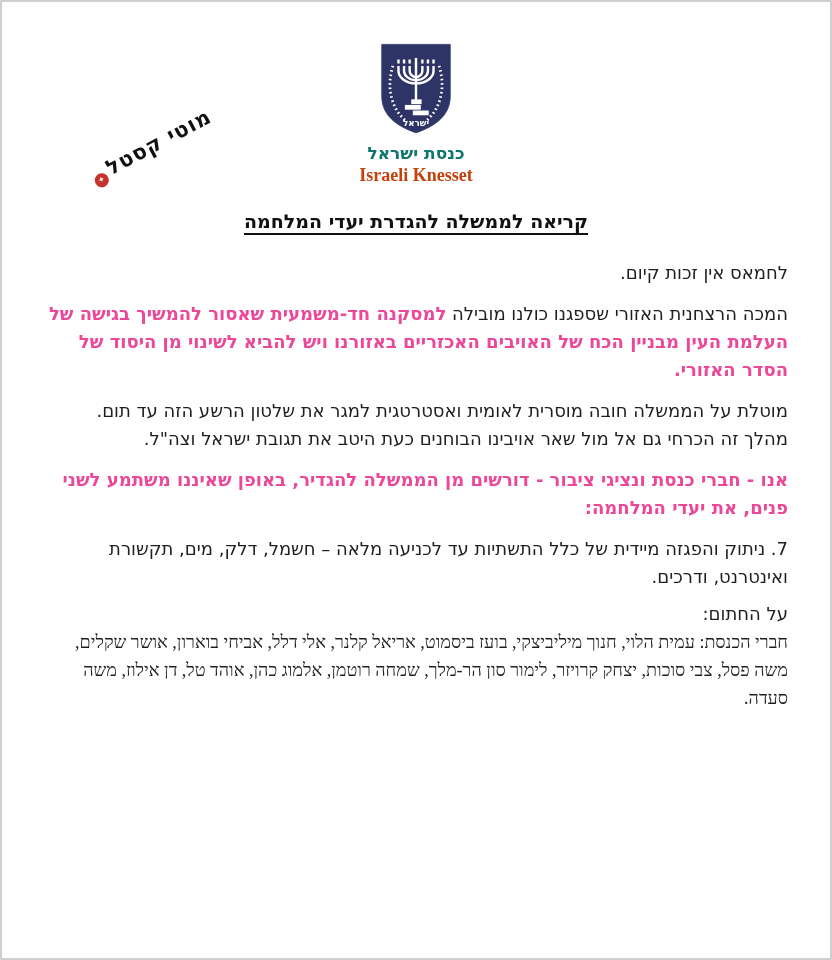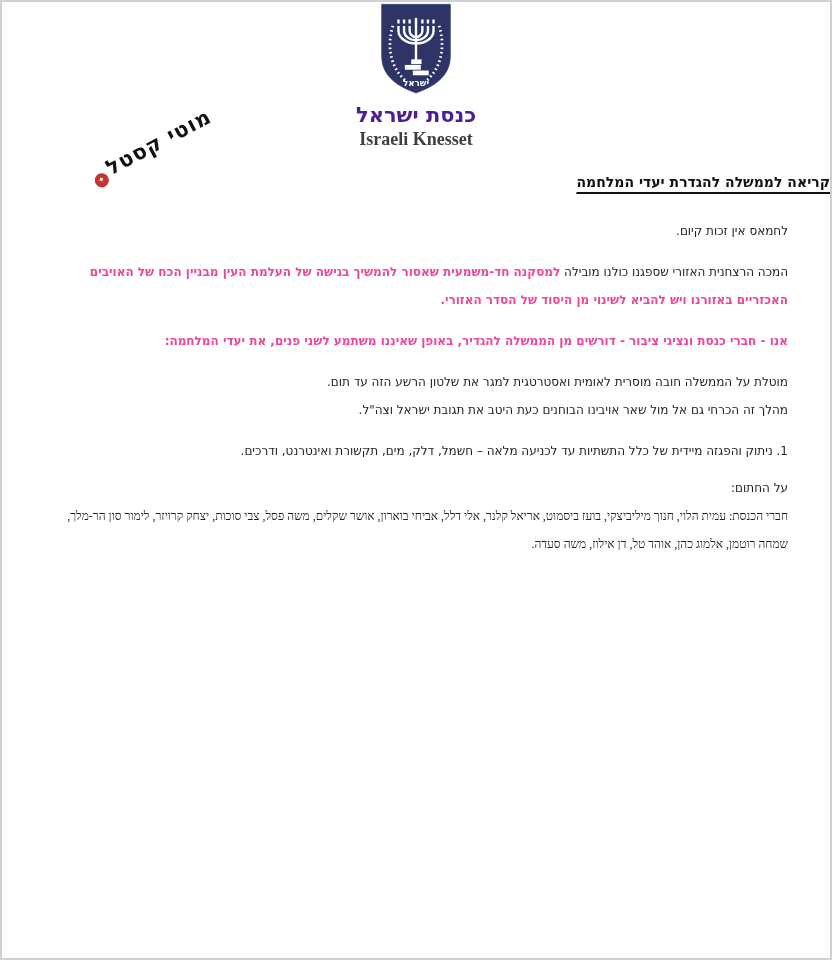--- a/index.html
+++ b/index.html
@@ -36,40 +36,40 @@
     margin-right:3px;
     border-radius:50%;
     background:#c5332e;
     color:#fff;
     font-size:8px;line-height:14px;
     text-align:center;
     vertical-align:-2px;
     letter-spacing:0;
   }
   
-  .letterhead{ text-align:center; line-height:1; }
+  .letterhead{ text-align:center; padding-top:40px; line-height:1; }
   .emblem{ display:inline-block; }
-  .he-name{ font-weight:bold; font-size:21px; margin-top:6px; color:#4c1d95; }
+  .he-name{ font-weight:bold; font-size:17px; margin-top:6px; color:#0f766e; }
   .en-name{
     font-family:"Liberation Serif","DejaVu Serif",serif;
-    font-weight:bold; font-size:18px; margin-top:4px; color:#404040;
+    font-weight:bold; font-size:18px; margin-top:4px; color:#c2410c;
     direction:ltr;
   }
   .title{
-    text-align:right;
-    font-size:14px;
+    text-align:center;
+    font-size:19px;
     font-weight:bold;
     color:#111;
     margin:26px 0 0 0;
     text-decoration:underline;
     text-underline-offset:5px;
     text-decoration-thickness:2px;
   }
   .body{ padding:14px 42px 0 46px; text-align:right; }
-  .p{ margin:13px 0 0 0; font-size:12px; line-height:28px; }
+  .p{ margin:13px 0 0 0; font-size:18px; line-height:28px; }
   .p .line{ display:block; }
   .strong, .p strong{ font-weight:bold; color:#ec4899; }
   .signoff{ margin-top:9px; }
   .sig{ margin-top:0;font-family:Liberation Serif, serif; }
 </style>
 </head>
 <body>
 
 <div class="page">
 
@@ -111,26 +111,26 @@
     <div class="en-name">Israeli Knesset</div>
   </header>
 
   <h1 class="title">קריאה לממשלה להגדרת יעדי המלחמה</h1>
 
   <main class="body">
     <p class="p">לחמאס אין זכות קיום.</p>
 
     <p class="p"><span>המכה הרצחנית האזורי שספגנו כולנו מובילה </span><strong>למסקנה חד-משמעית שאסור להמשיך בגישה של העלמת העין מבניין הכח של האויבים האכזריים באזורנו ויש להביא לשינוי מן היסוד של הסדר האזורי.</strong></p>
 
-    <p class="p strong">אנו - חברי כנסת ונציגי ציבור - דורשים מן הממשלה להגדיר, באופן שאיננו משתמע לשני פנים, את יעדי המלחמה:</p>
-
     <p class="p">
       <span class="line">מוטלת על הממשלה חובה מוסרית לאומית ואסטרטגית למגר את שלטון הרשע הזה עד תום.</span>
       <span class="line">מהלך זה הכרחי גם אל מול שאר אויבינו הבוחנים כעת היטב את תגובת ישראל וצה"ל.</span>
     </p>
 
-    <p class="p">1. ניתוק והפגזה מיידית של כלל התשתיות עד לכניעה מלאה – חשמל, דלק, מים, תקשורת ואינטרנט, ודרכים.</p>
+    <p class="p strong">אנו - חברי כנסת ונציגי ציבור - דורשים מן הממשלה להגדיר, באופן שאיננו משתמע לשני פנים, את יעדי המלחמה:</p>
+
+    <p class="p">7. ניתוק והפגזה מיידית של כלל התשתיות עד לכניעה מלאה – חשמל, דלק, מים, תקשורת ואינטרנט, ודרכים.</p>
 
 
     <p class="p signoff">על החתום:</p>
     <p class="p sig">חברי הכנסת:  עמית הלוי,  חנוך מיליביצקי,  בועז ביסמוט,  אריאל קלנר,  אלי דלל, אביחי בוארון,  אושר שקלים,  משה פסל,  צבי סוכות,  יצחק קרויזר,  לימור סון הר-מלך, שמחה רוטמן,  אלמוג כהן,  אוהד טל, דן אילוז, משה סעדה.</p>
   </main>
 </div>
 
 </body></html>

